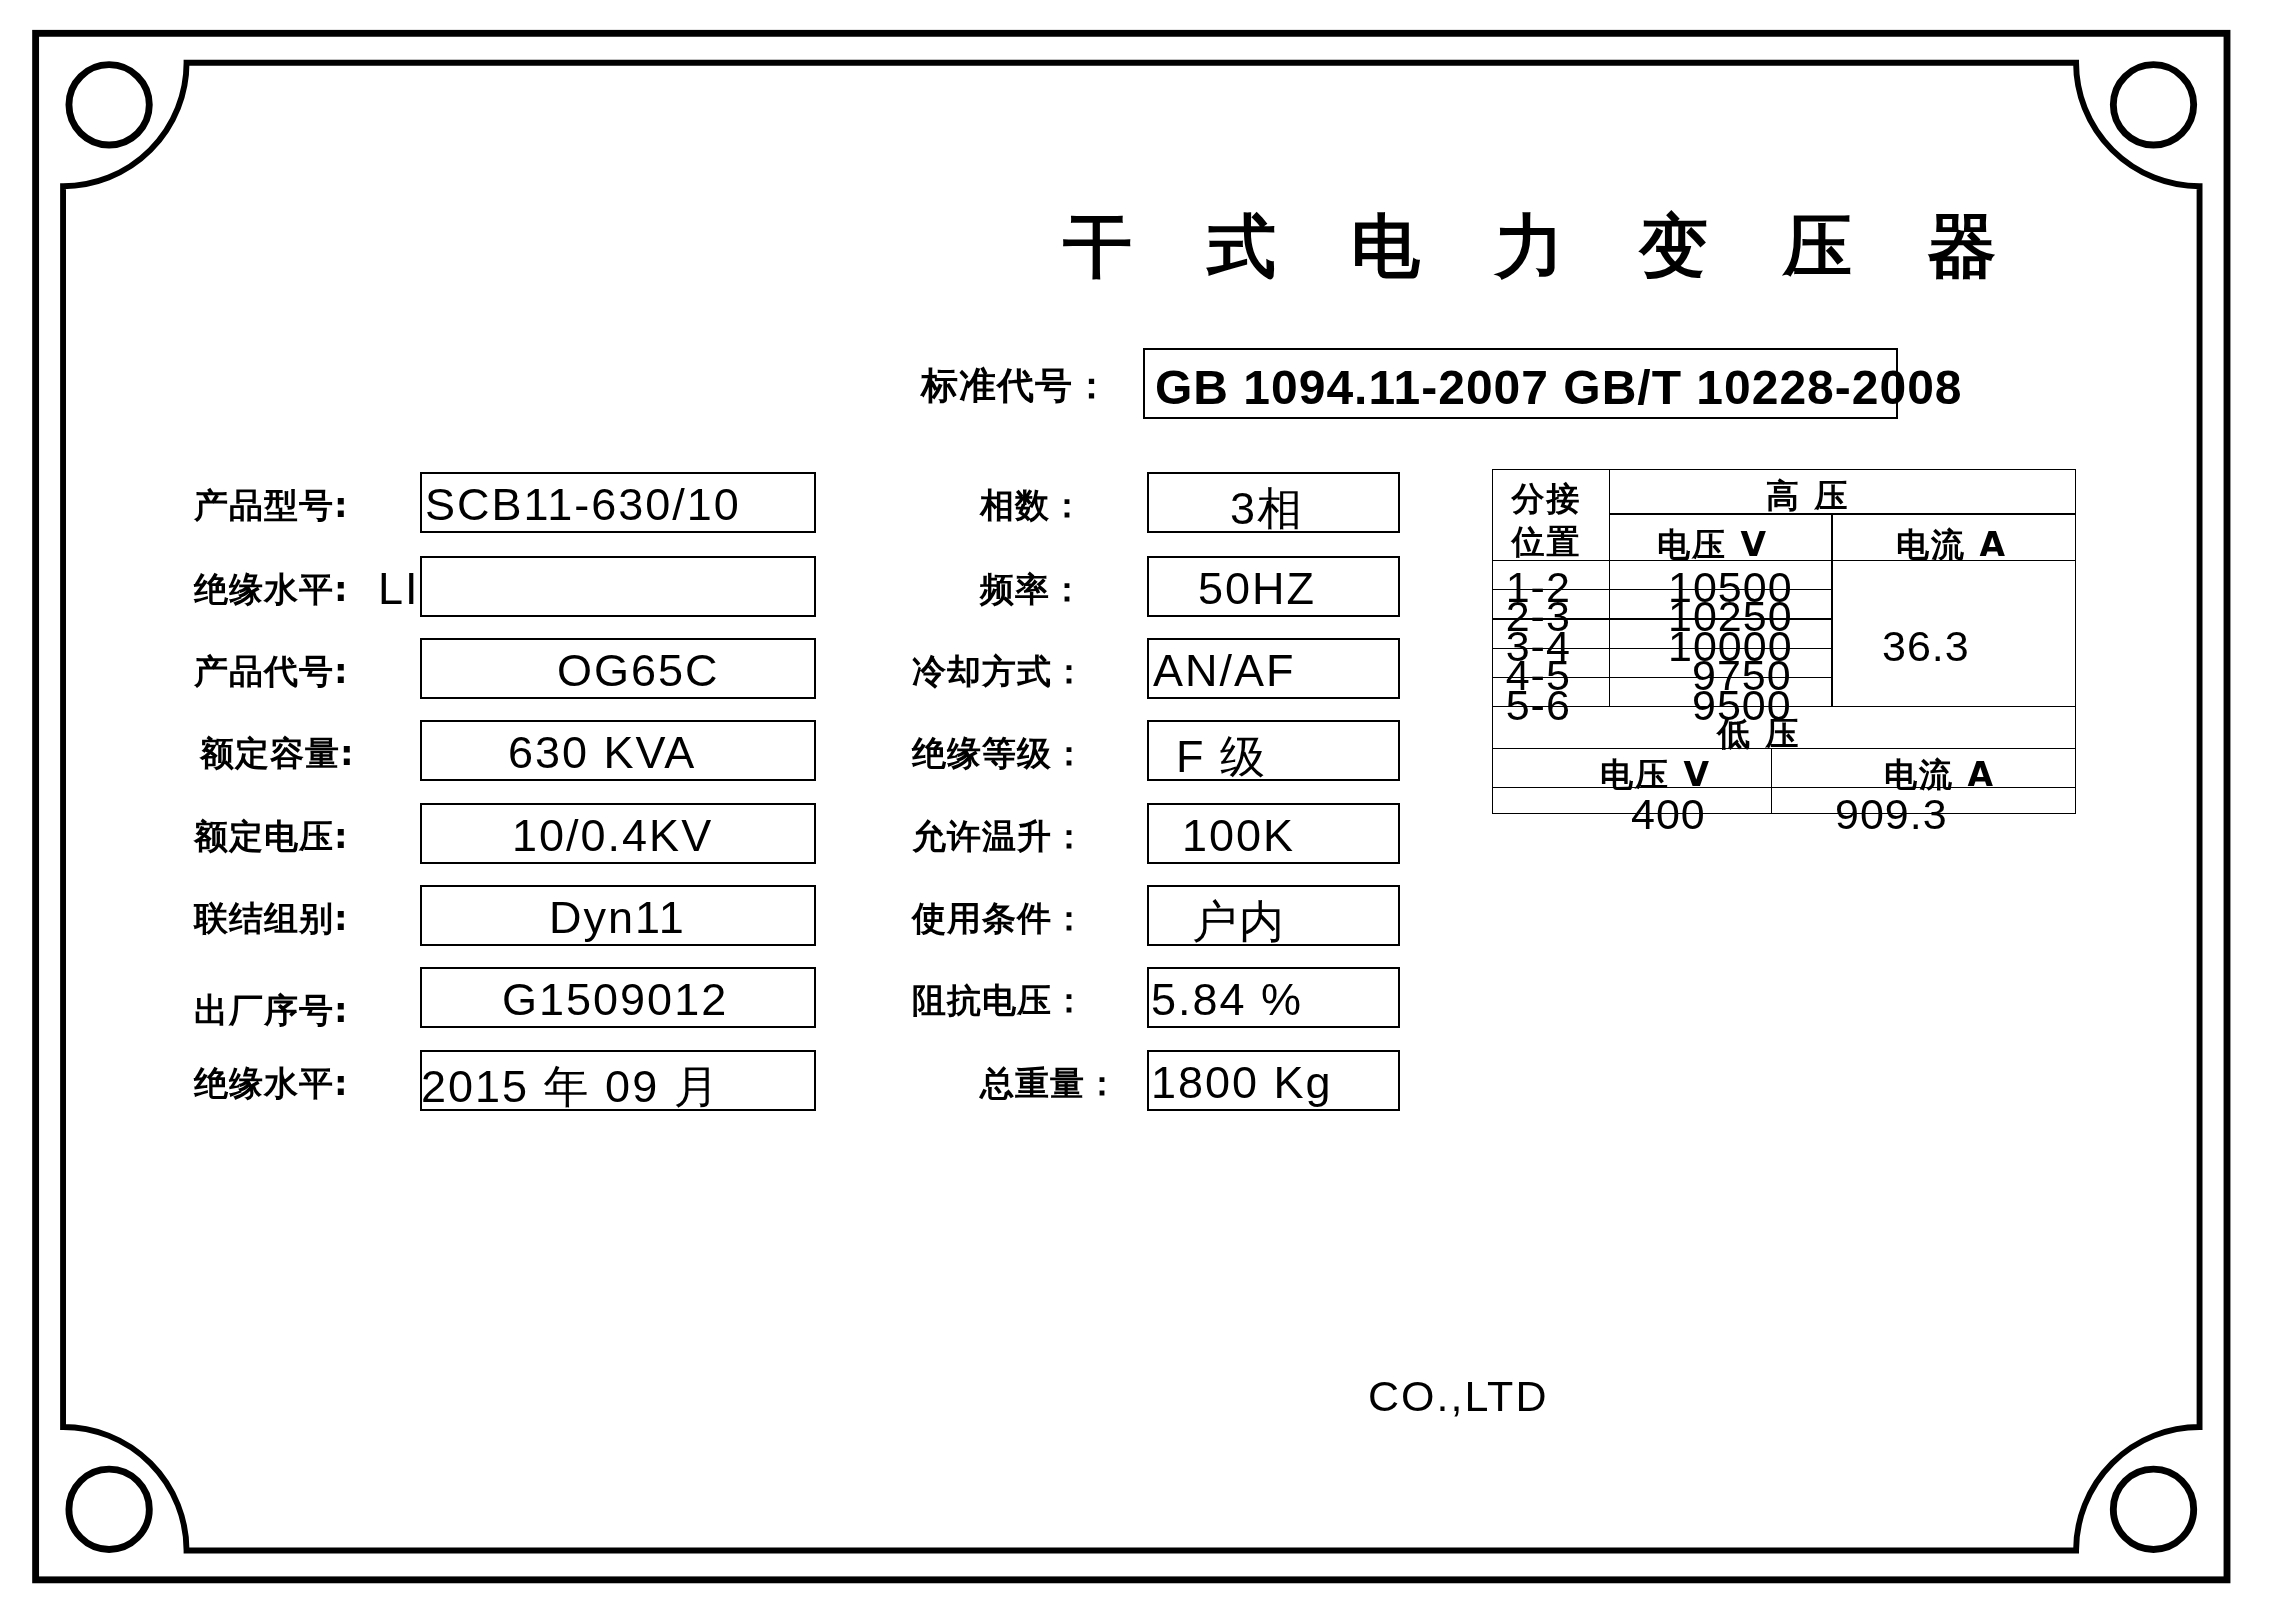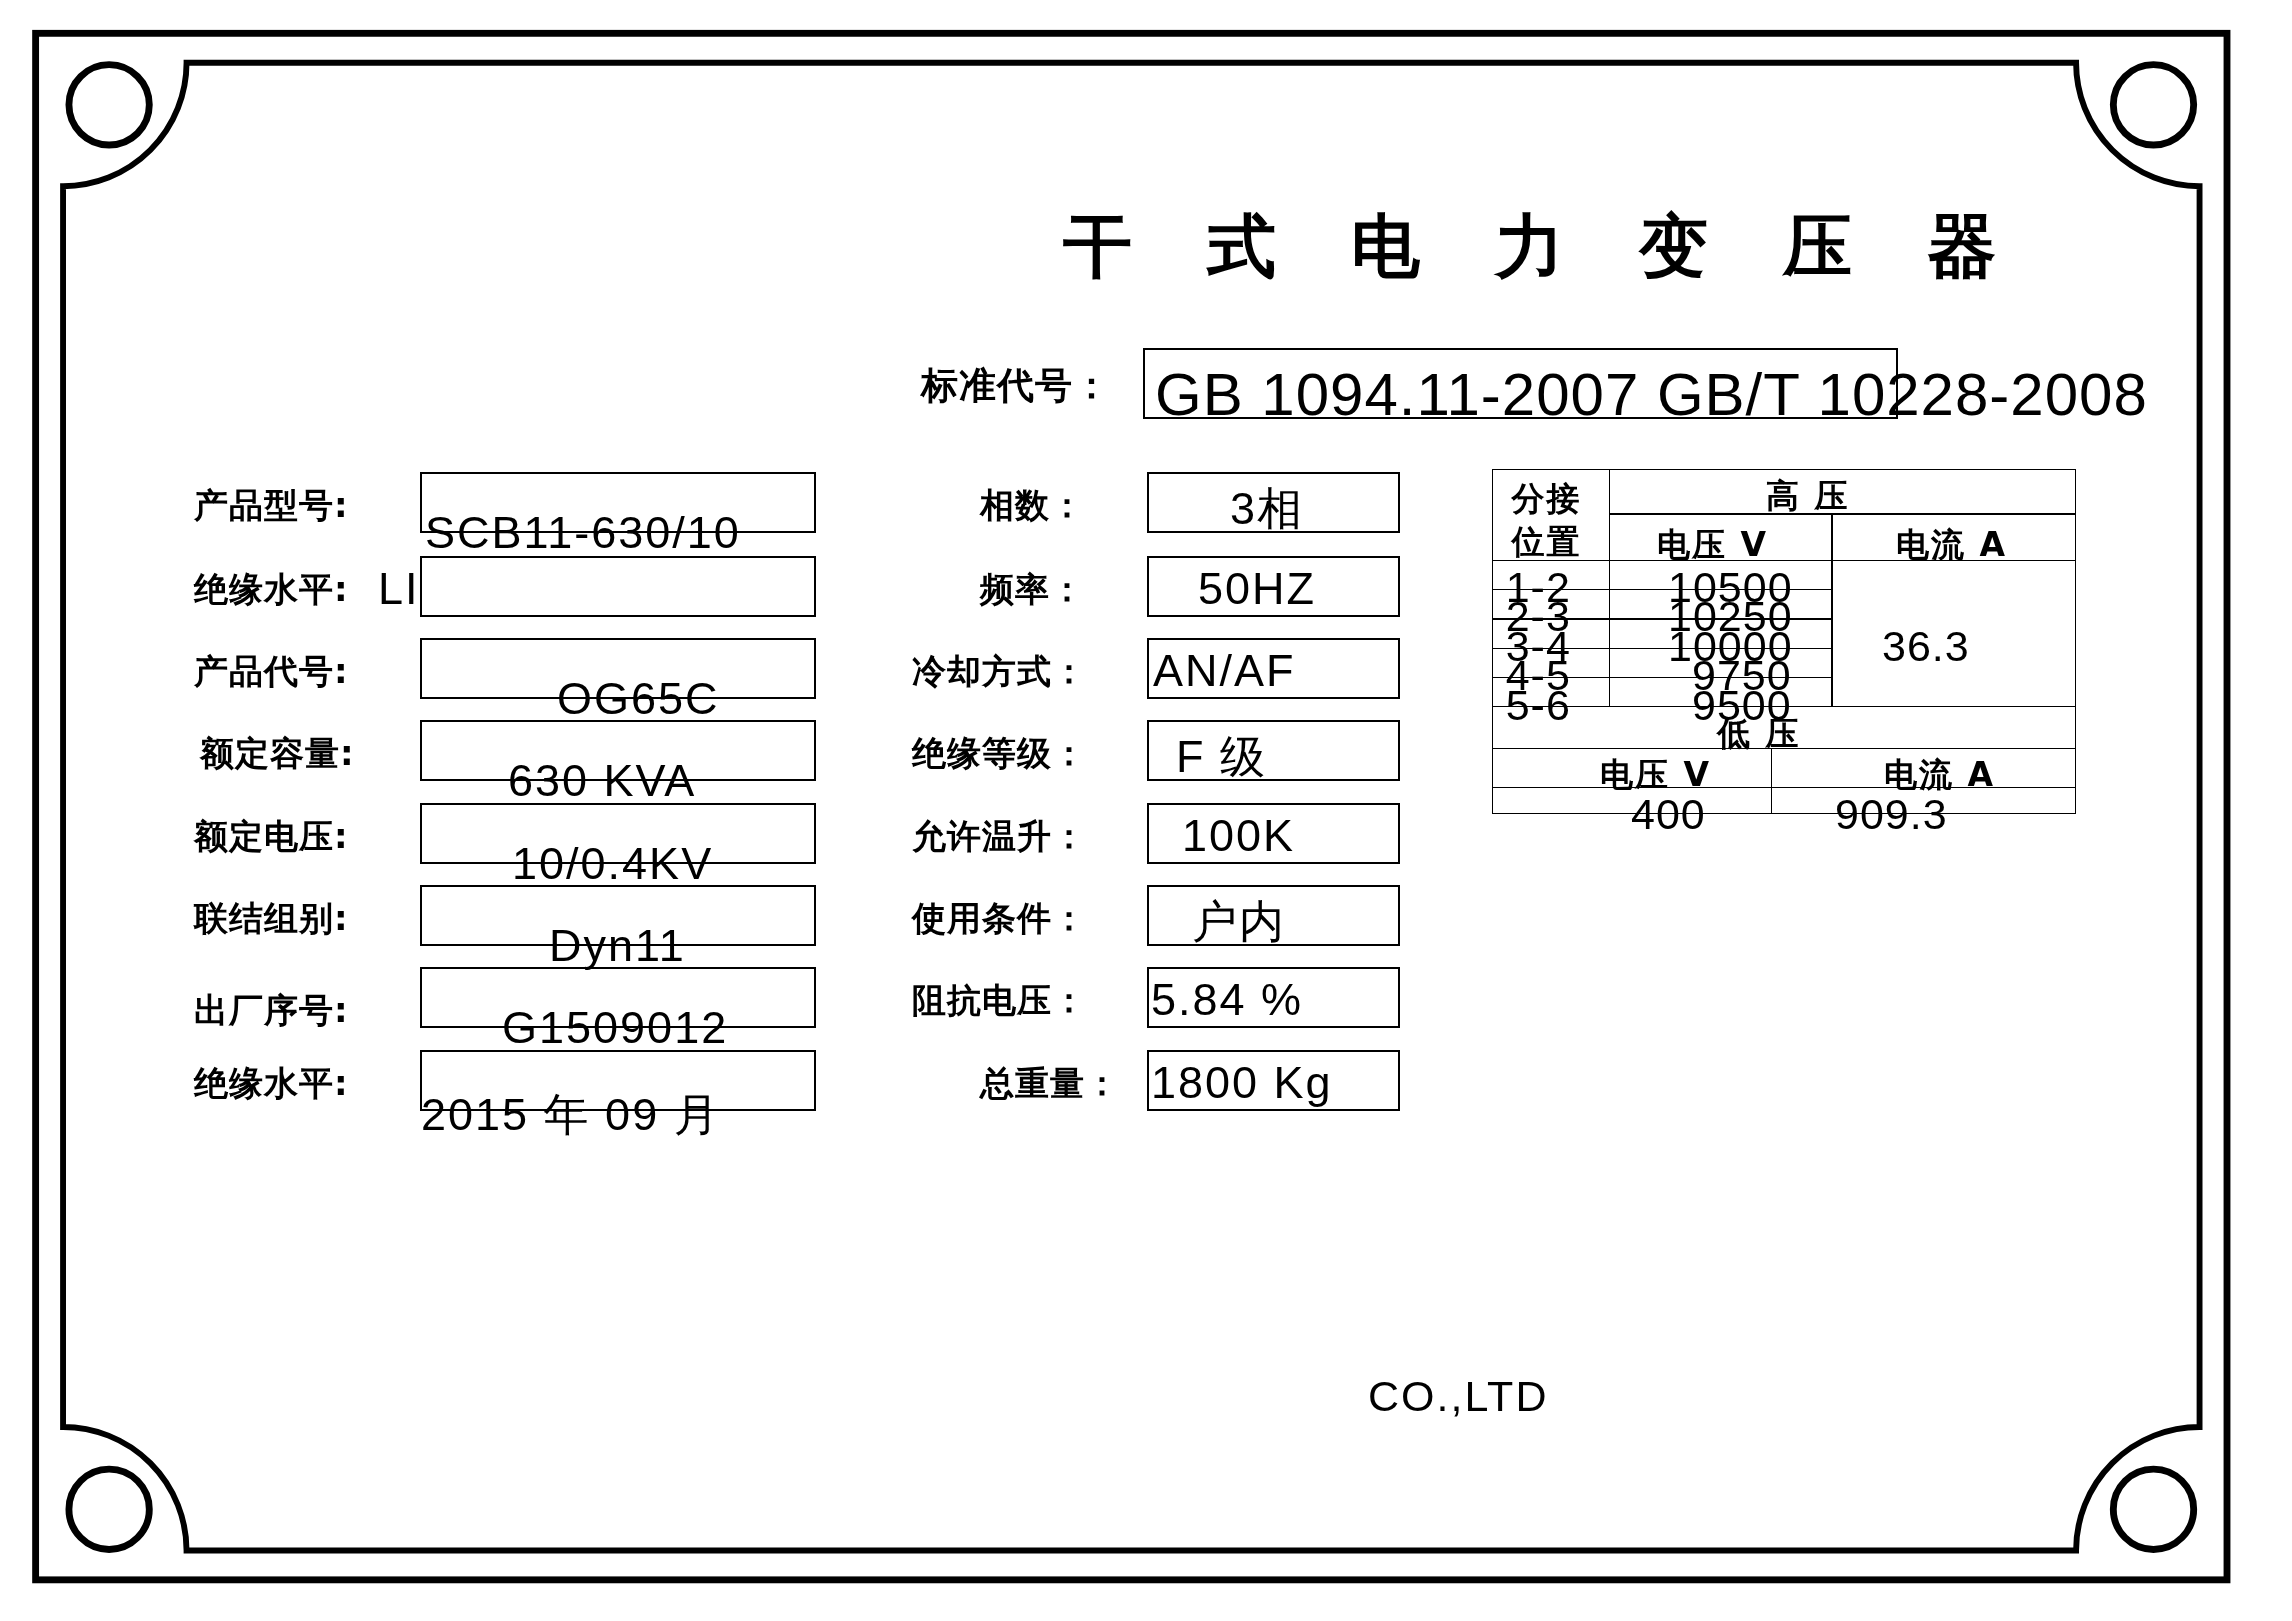--- a/index.html
+++ b/index.html
@@ -42,27 +42,27 @@
     font-size:69px;
     letter-spacing:25.5px;
   }
 
   
   #std-label{left:921px;top:361px;font-size:37px;}
   #std-box{left:1143px;top:348px;width:755px;height:71px;}
   #std-value{
     left:1155px;top:360px;
     font-family:"Liberation Sans","DejaVu Sans",sans-serif;
-    font-size:60px;letter-spacing:1px;
+    font-size:48px;letter-spacing:1px;font-weight:bold;
   }
 
   
   .lcol-label{font-size:34px;}
   .lcol-box{left:420px;width:396px;height:61px;}
-  .lcol-val{font-size:45px;margin-top:28px;}
+  .lcol-val{font-size:45px;}
 
   
   .mcol-label{font-size:34px;}
   .mcol-box{left:1147px;width:253px;height:61px;}
   .mcol-val{font-size:45px;}
 
   
   #rtable{position:absolute;left:1492px;top:469px;width:584px;height:345px;}
   .th{
     font-family:"DejaVu Sans","Liberation Sans",sans-serif;

